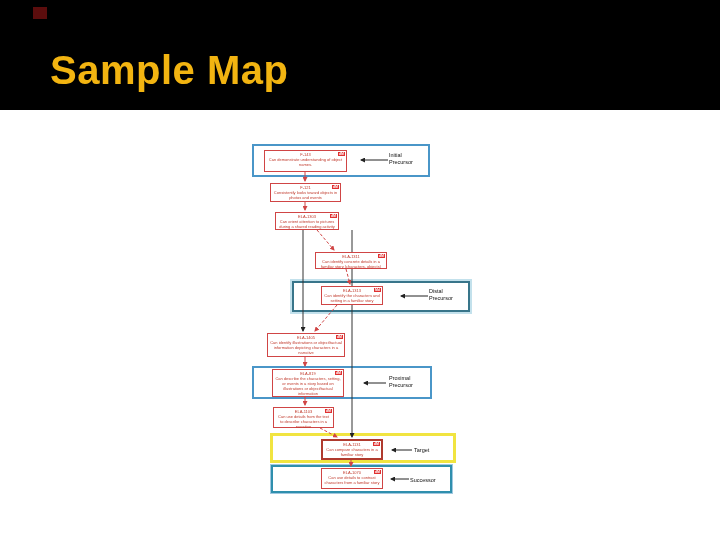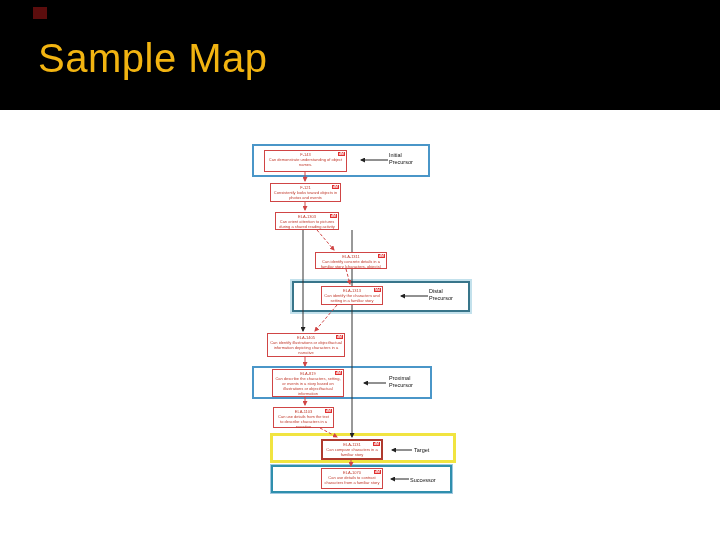--- a/index.html
+++ b/index.html
@@ -4,22 +4,22 @@
 <style>
   html,body{margin:0;padding:0;background:#222;}
   .slide{
     position:relative;width:720px;height:540px;overflow:hidden;
     background:#ffffff;font-family:"Liberation Sans",sans-serif;
   }
   
   .header{position:absolute;left:0;top:0;width:720px;height:110px;background:#000000;}
   .accent-mark{position:absolute;left:33px;top:7px;width:14px;height:12px;background:#5c0d0d;}
   .title{
-    position:absolute;left:38px;top:36px;margin:0;
-    font-size:40px;font-weight:normal;color:#f2b411;letter-spacing:0.5px;
+    position:absolute;left:38px;top:36px;margin:12px;
+    font-size:40px;font-weight:bold;color:#f2b411;letter-spacing:0.5px;
   }
   
   .band{position:absolute;background:#ffffff;box-sizing:border-box;}
   .band-initial  {left:252px;top:144px;width:178px;height:33px;border:2px solid #4a96c8;}
   .band-distal   {left:292px;top:281px;width:178px;height:31px;border:2px solid #38758a;box-shadow:0 0 0 2px #c3e1ec;}
   .band-proximal {left:252px;top:366px;width:180px;height:33px;border:2px solid #4a96c8;}
   .band-target   {left:270px;top:433px;width:186px;height:30px;border:3px solid #f1e440;}
   .band-successor{left:271px;top:465px;width:181px;height:28px;border:2px solid #2f8fad;box-shadow:0 0 0 1px #9fc8e0;}
 
   .band-label{

